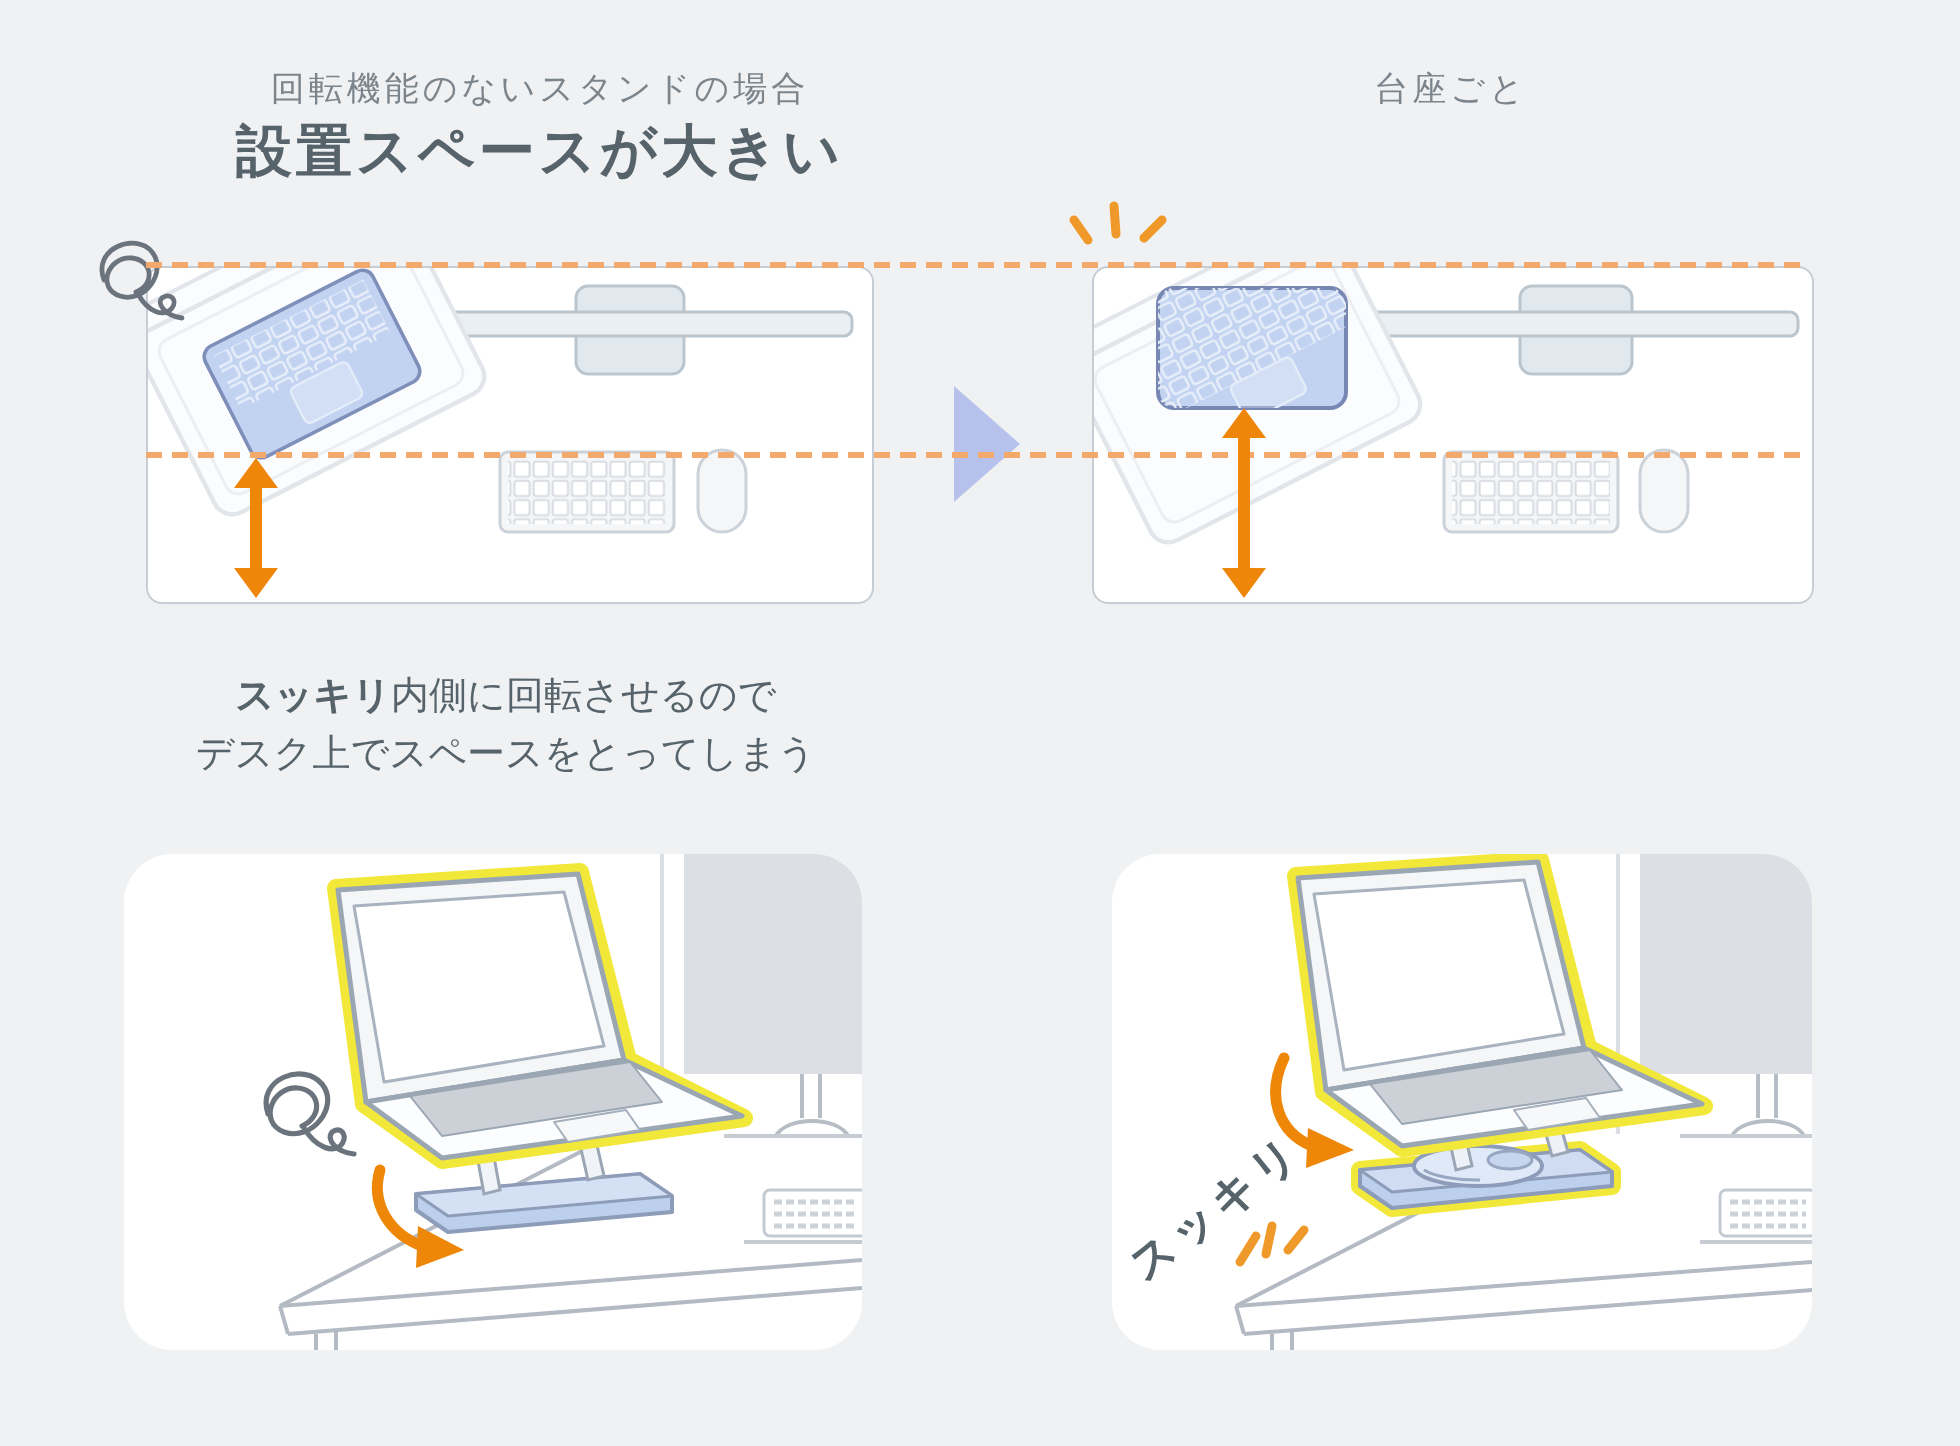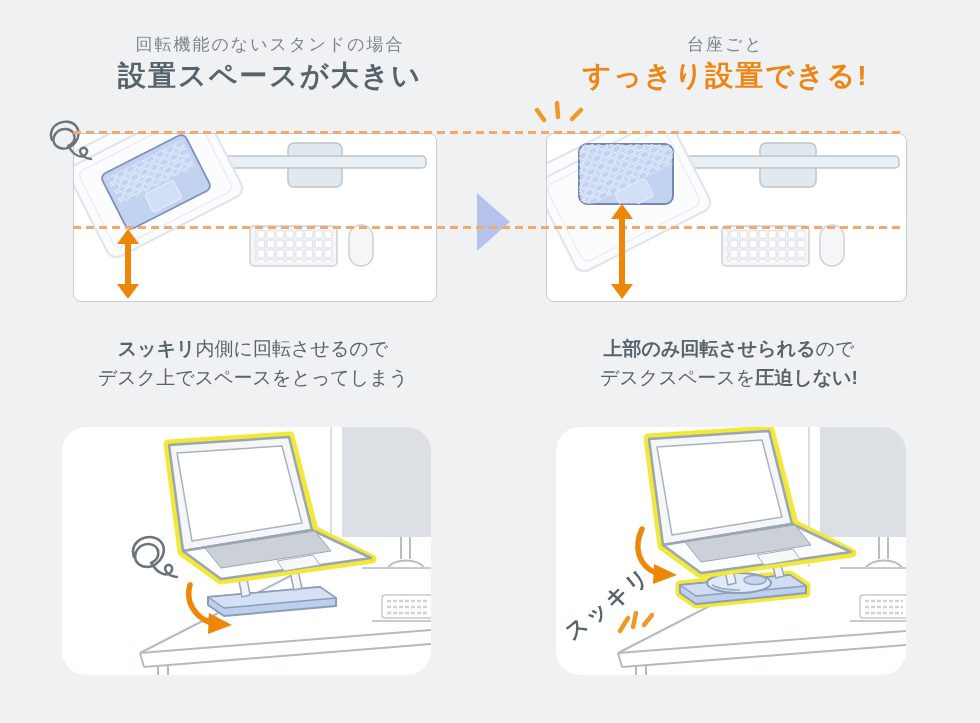--- a/index.html
+++ b/index.html
@@ -48,21 +48,20 @@
       </pattern>
     </defs>
   </svg>
 
   <div class="hdr" style="left:73px;top:34px;width:362px;padding-left:16px;">
     <div class="hdr-sub">回転機能のないスタンドの場合</div>
     <div class="hdr-main">設置スペースが大きい</div>
   </div>
   <div class="hdr" style="left:546px;top:34px;width:359px;">
     <div class="hdr-sub">台座ごと</div>
-    <div class="hdr-main orange">すっきり設置できる!</div>
   </div>
 
   <svg class="abs" style="left:534px;top:96px;z-index:2" width="52" height="36">
     <g stroke="#f0992b" stroke-width="4.5" stroke-linecap="round">
       <line x1="10" y1="24" x2="3" y2="14"></line>
       <line x1="24" y1="21" x2="23" y2="7"></line>
       <line x1="38" y1="23" x2="47" y2="14"></line>
     </g>
   </svg>
 
@@ -149,24 +148,20 @@
   <svg class="abs" style="left:602px;top:204px;z-index:6" width="40" height="95">
     <line x1="20" y1="11" x2="20" y2="84" stroke="#ee8609" stroke-width="6"></line>
     <polygon points="20,0 9,15 31,15" fill="#ee8609"></polygon>
     <polygon points="20,95 9,80 31,80" fill="#ee8609"></polygon>
   </svg>
 
   <div class="caption" style="left:63px;top:334px;width:380px;">
     <div><b>スッキリ</b><span>内側に回転させるので</span></div>
     <div><span>デスク上でスペースをとってしまう</span></div>
   </div>
-  <div class="caption" style="left:548px;top:334px;width:362px;">
-    <div><b>上部のみ回転させられる</b><span>ので</span></div>
-    <div><span>デスクスペースを</span><b>圧迫しない!</b></div>
-  </div>
 
   <div class="panel-bot" style="left:62px;top:427px;width:369px;height:248px;">
     <svg width="369" height="248" viewBox="0 0 369 248">
 
       <g>
         <line x1="269" y1="0" x2="269" y2="140" stroke="#dbdee2" stroke-width="2"></line>
         <rect x="280" y="0" width="89" height="110" fill="#dcdfe3"></rect>
         <line x1="339" y1="110" x2="339" y2="132" stroke="#b6bdc5" stroke-width="2"></line>
         <line x1="348" y1="110" x2="348" y2="132" stroke="#b6bdc5" stroke-width="2"></line>
         <path d="M326 141 C331 131 357 131 362 141" fill="none" stroke="#b6bdc5" stroke-width="2"></path>

